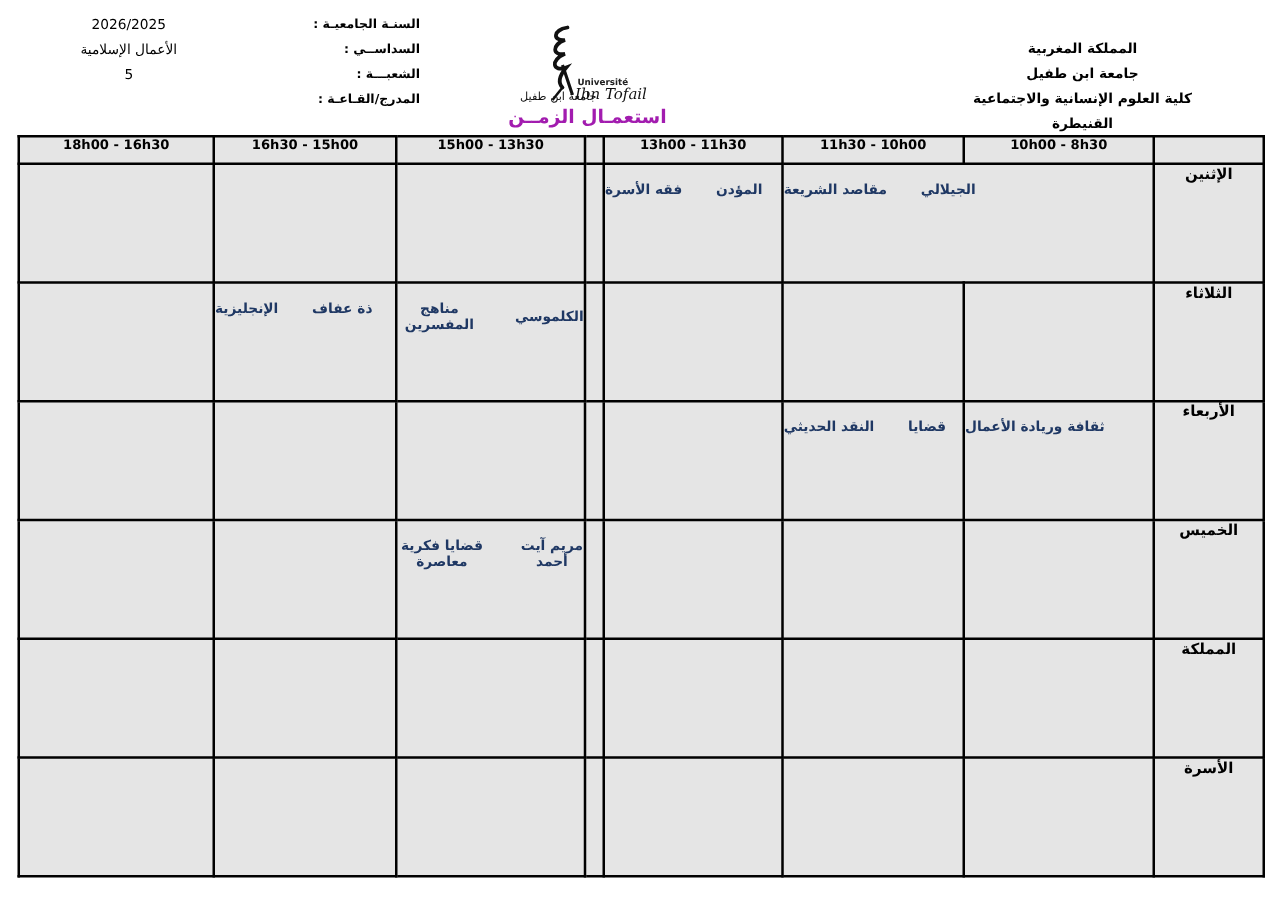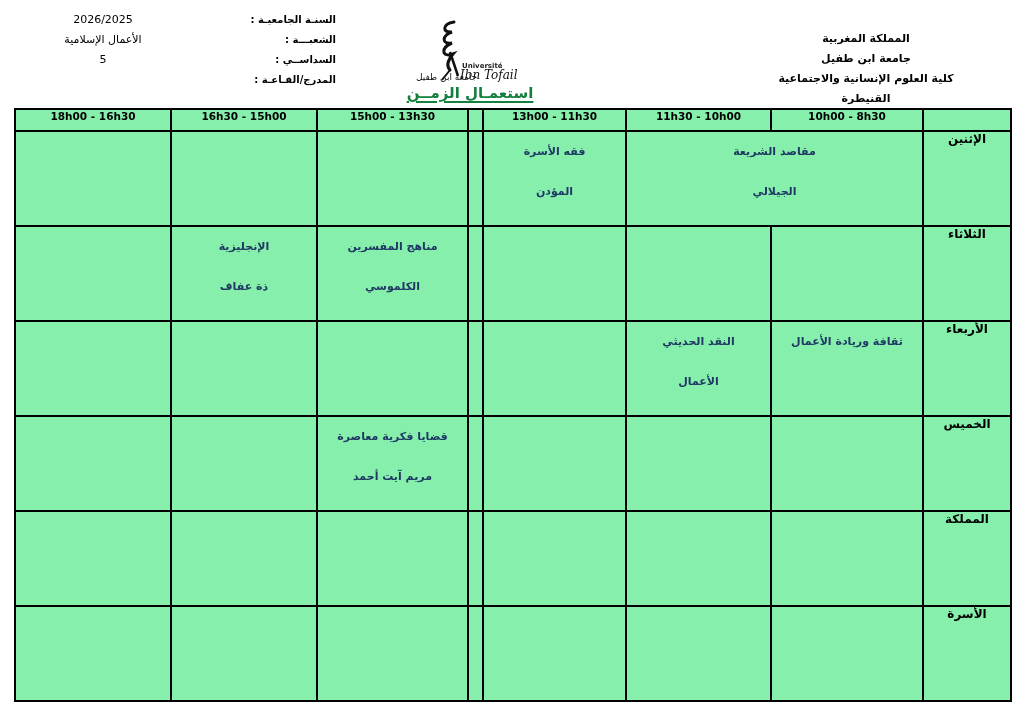--- a/index.html
+++ b/index.html
@@ -12,58 +12,58 @@
     text-align:center; font-weight:bold; font-size:11px; line-height:20px; color:#000;margin-top:19px; }
   .hdr-labels { position:absolute; top:10px; left:178px; width:158px;
     text-align:right; font-weight:bold; font-size:10px; line-height:20px; color:#000; }
   .hdr-values { position:absolute; top:10px; left:28px; width:150px;
     text-align:center; font-weight:normal; font-size:11px; line-height:20px; color:#000; }
   .underlined { text-decoration:underline; }
 
   .logo { position:absolute; top:18px; left:392px; width:130px; height:72px; }
 
   .doc-title { position:absolute; top:84px; left:360px; width:220px; text-align:center;
-    font-weight:bold; font-size:15px; color:#15803d;
-    text-decoration:underline; text-decoration-thickness:2px; text-underline-offset:3px; }
+    font-weight:bold; font-size:15px; color:#a21caf;
+    text-decoration-thickness:2px; text-underline-offset:3px; }
 
   
   table.tt { position:absolute; top:108px; left:14px; width:996px; height:592px;
     border-collapse:collapse; table-layout:fixed; border:2.5px solid #000; }
-  table.tt td { border:2px solid #000; padding:0; vertical-align:top; background:#86efac; }
+  table.tt td { border:2px solid #000; padding:0; vertical-align:top; background:#e5e5e5; }
 
   td.time-h { height:22px; text-align:center; vertical-align:middle;
     font-weight:bold; font-size:10.5px; color:#000; }
   td.day { text-align:center; vertical-align:middle; font-weight:bold;
     font-size:12px; color:#000; background:#fff; }
   td.sep { background:var(--separator_gray,#acacac); }
   td.hl { background:var(--highlight,#dee9f5); }
 
-  td.cell .inner { display:flex; flex-direction:column; align-items:center;
+  td.cell .inner { display:flex; flex-direction:row; align-items:center;
     padding-top:13px; gap:27px; }
   .course, .prof { font-weight:bold; font-size:11px;
     color:var(--course_text,#1f3864); text-align:center; line-height:13px; }
 
   tr.row { height:95px; }
 </style>
 </head>
 <body>
 
 <div class="page">
 
   <div class="hdr-right" dir="rtl">
     <div>المملكة المغربية</div>
     <div>جامعة ابن طفيل</div>
     <div>كلية العلوم الإنسانية والاجتماعية</div>
     <div>القنيطرة</div>
   </div>
 
   <div class="hdr-labels" dir="rtl">
     <div>السنـة الجامعيـة :</div>
+    <div>السداســي :</div>
     <div>الشعبـــة :</div>
-    <div>السداســي :</div>
     <div>المدرج/القـاعـة :</div>
   </div>
 
   <div class="hdr-values">
     <div dir="ltr">2026/2025</div>
     <div dir="rtl">الأعمال الإسلامية</div>
     <div dir="ltr">5</div>
   </div>
 
   <svg class="logo" viewBox="0 0 130 72">
@@ -144,21 +144,21 @@
 
     <tr class="row">
       <td class="cell"></td>
       <td class="cell"></td>
       <td class="cell"></td>
       <td class="sep"></td>
       <td class="cell hl"></td>
       <td class="cell hl">
         <div class="inner">
           <div class="course" dir="rtl">النقد الحديثي</div>
-          <div class="prof" dir="rtl">الأعمال</div>
+          <div class="prof" dir="rtl">قضايا</div>
         </div>
       </td>
       <td class="cell hl">
         <div class="inner">
           <div class="course" dir="rtl">ثقافة وريادة الأعمال</div>
         </div>
       </td>
       <td class="day" dir="rtl">الأربعاء</td>
     </tr>
 

